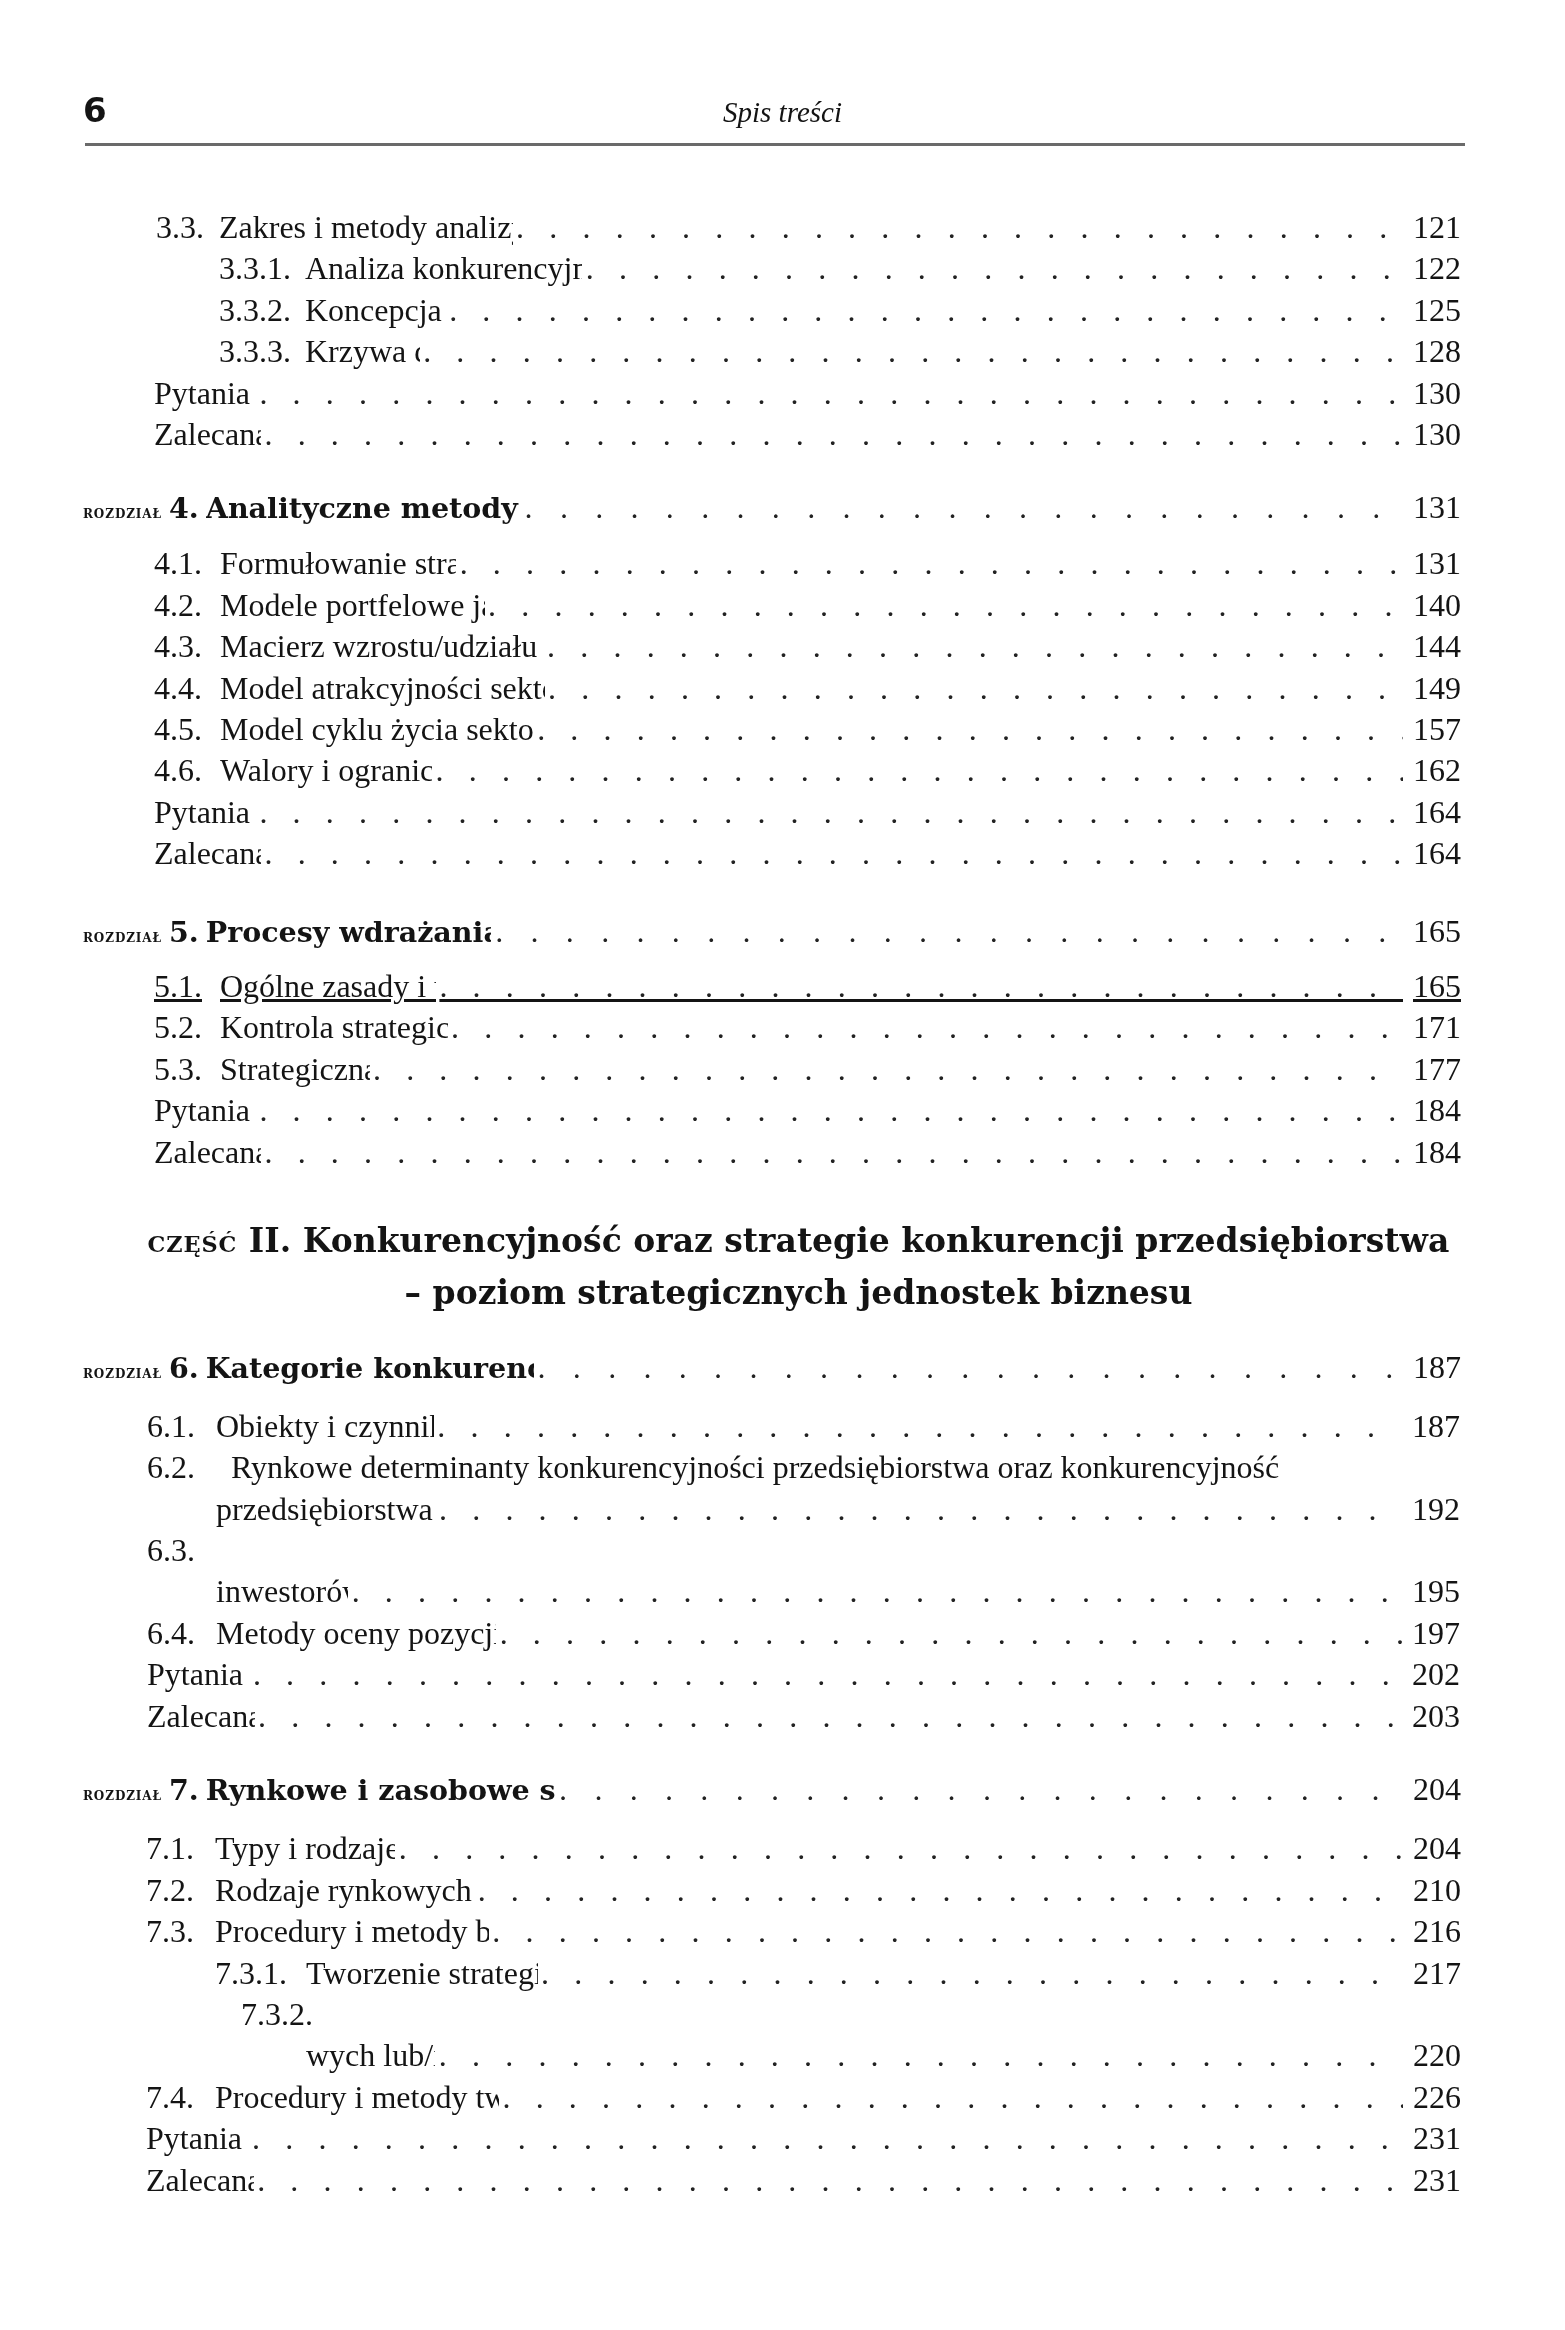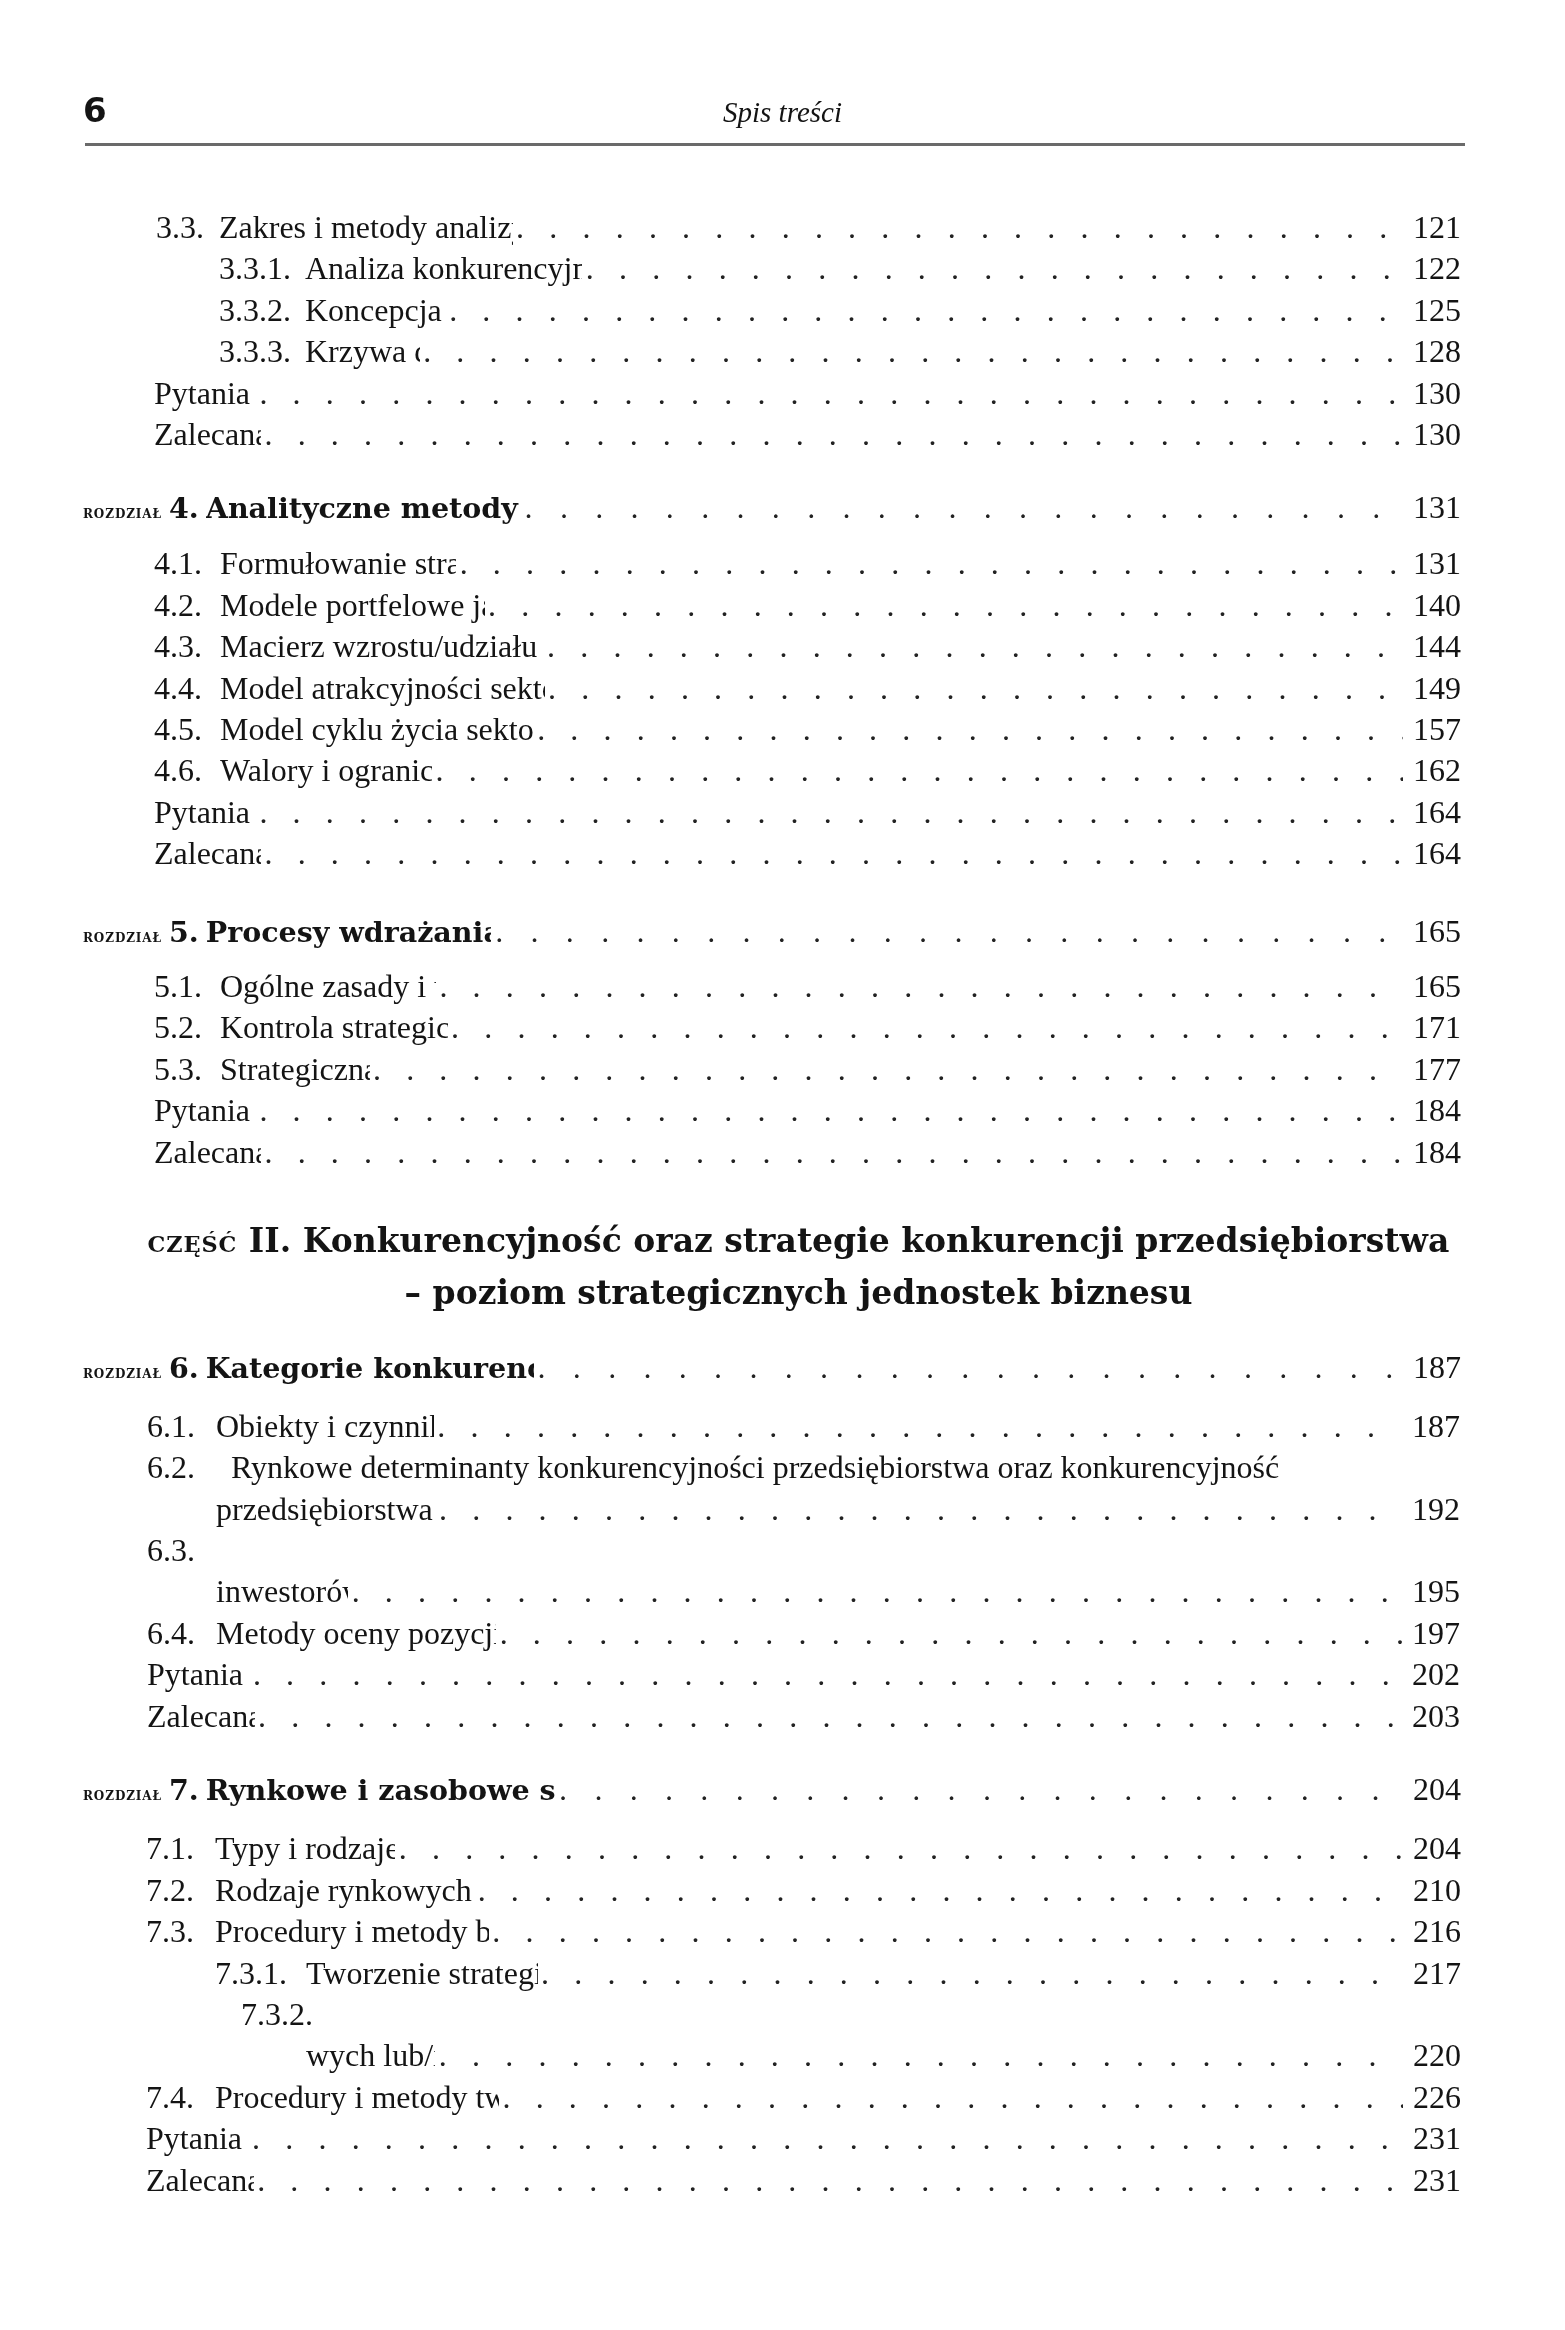--- a/index.html
+++ b/index.html
@@ -120,21 +120,21 @@
     <span class="pg">164</span>
   </div>
 
   <div class="line chap" style="left:83px;top:911px;width:1378px;">
     <span class="kw">ROZDZIAŁ</span>
     <span class="num" style="margin-right:7px">5.</span>
     <span class="txt">Procesy wdrażania, kontroli oraz weryfikacji strategii</span>
     <span class="dots"></span>
     <span class="pg">165</span>
   </div>
-  <div class="line" style="left:154px;top:966px;width:1307px;">
+  <div class="line" style="left:154px;top:966px;width:1307px;text-decoration:underline;">
     <span class="num" style="width:66px">5.1.</span>
     <span class="txt">Ogólne zasady i warunki wdrażania strategii</span>
     <span class="dots"></span>
     <span class="pg">165</span>
   </div>
   <div class="line" style="left:154px;top:1007px;width:1307px;">
     <span class="num" style="width:66px">5.2.</span>
     <span class="txt">Kontrola strategiczna oraz weryfikacja strategii</span>
     <span class="dots"></span>
     <span class="pg">171</span>

